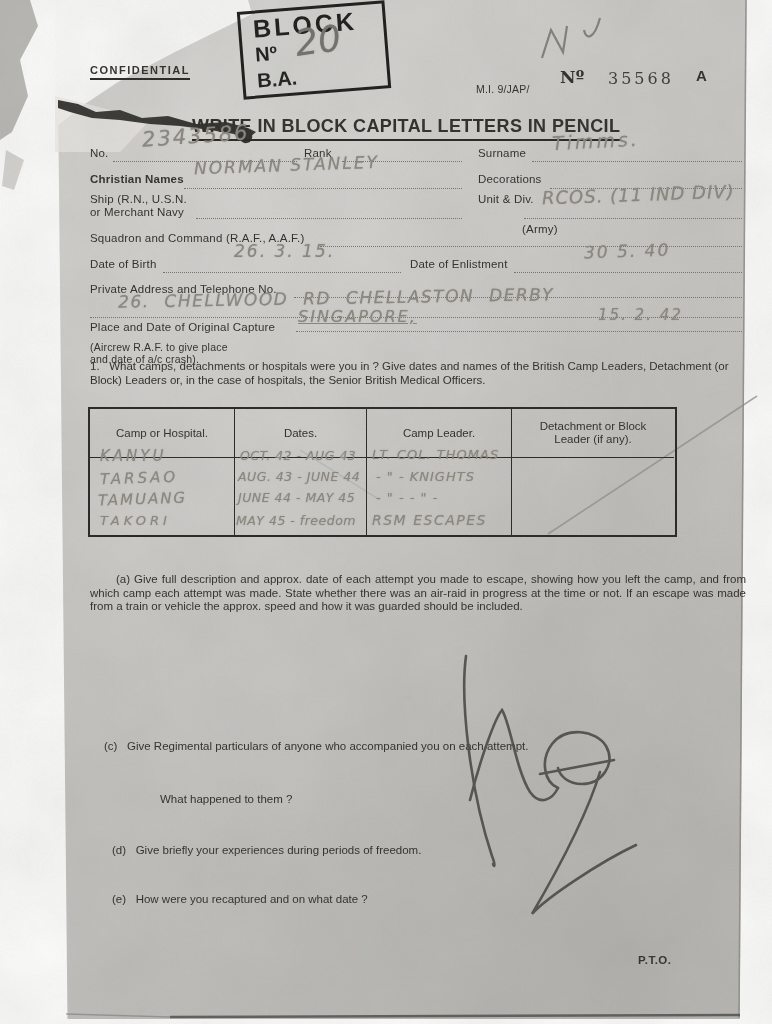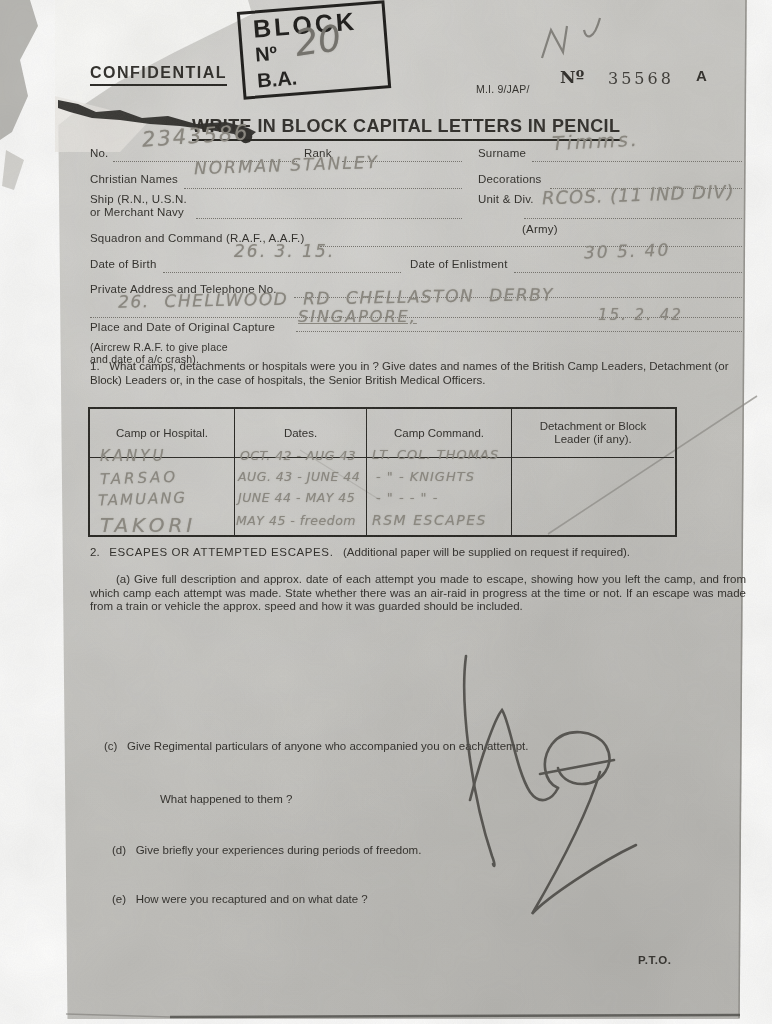--- a/index.html
+++ b/index.html
@@ -48,21 +48,21 @@
     <path d="M246,128 q10,6 4,14 q-8,4 -12,-6" fill="#2c2b28"></path>
 
     <line x1="548" y1="534" x2="757" y2="396" stroke="#8f8d88" stroke-width="1.6" opacity=".75"></line>
     <line x1="300" y1="450" x2="380" y2="500" stroke="#9b9994" stroke-width="1.2" opacity=".4"></line>
 
     <line x1="746" y1="0" x2="739" y2="1018" stroke="#8a8883" stroke-width="1.6" opacity=".8"></line>
     <line x1="170" y1="1017" x2="740" y2="1015" stroke="#4e4d49" stroke-width="2.4" opacity=".85"></line>
     <line x1="66" y1="1014" x2="170" y2="1017" stroke="#7b7975" stroke-width="1.5" opacity=".6"></line>
   </svg>
 
-  <div class="lbl bold" style="left:90px;top:64px;font-size:16px;letter-spacing:1.5px;border-bottom:2px solid #24231f;padding-bottom:2px;">CONFIDENTIAL</div>
+  <div class="lbl bold" style="left:90px;top:64px;font-size:11px;letter-spacing:1.5px;border-bottom:2px solid #24231f;padding-bottom:2px;">CONFIDENTIAL</div>
   <div class="lbl small" style="left:476px;top:75px;">M.I. 9/JAP/</div>
   <div class="lbl bold" style="left:560px;top:67px;font-size:17px;font-family:'DejaVu Serif',serif;">Nº</div>
   <div class="lbl" style="left:608px;top:69px;font-size:16px;font-family:'DejaVu Serif',serif;letter-spacing:3px;color:#3a3834;">35568</div>
   <div class="lbl bold" style="left:696px;top:67px;font-size:15px;">A</div>
 
   <div class="stamp">
     <div class="big">BLOCK</div>
     <div class="mid">Nº</div>
     <div class="mid">B.A.</div>
   </div>
@@ -70,21 +70,21 @@
 
   <div class="lbl bold" style="left:192px;top:116px;font-size:18px;letter-spacing:.4px;border-bottom:2px solid #24231f;padding-bottom:2px;">WRITE IN BLOCK CAPITAL LETTERS IN PENCIL</div>
 
   <div class="lbl" style="left:90px;top:147px;">No.</div>
   <div class="dot" style="left:113px;top:160px;width:184px;"></div>
   <div class="lbl" style="left:304px;top:147px;">Rank</div>
   <div class="dot" style="left:342px;top:160px;width:120px;"></div>
   <div class="lbl" style="left:478px;top:147px;">Surname</div>
   <div class="dot" style="left:532px;top:160px;width:210px;"></div>
 
-  <div class="lbl" style="left:90px;top:173px;">Christian Names</div>
+  <div class="lbl" style="left:90px;top:173px;font-weight:bold;">Christian Names</div>
   <div class="dot" style="left:184px;top:187px;width:278px;"></div>
   <div class="lbl" style="left:478px;top:173px;">Decorations</div>
   <div class="dot" style="left:550px;top:187px;width:192px;"></div>
 
   <div class="lbl" style="left:90px;top:193px;">Ship (R.N., U.S.N.</div>
   <div class="lbl" style="left:90px;top:206px;">or Merchant Navy</div>
   <div class="dot" style="left:196px;top:217px;width:266px;"></div>
   <div class="lbl" style="left:478px;top:193px;">Unit &amp; Div.</div>
   <div class="lbl" style="left:478px;top:223px;margin-left:44px;">(Army)</div>
   <div class="dot" style="left:524px;top:217px;width:218px;"></div>
@@ -121,48 +121,45 @@
   </div>
 
   <div class="tbl">
     <div class="col" style="width:145px;">
       <div class="hdr">Camp or Hospital.</div>
     </div>
     <div class="col" style="width:132px;">
       <div class="hdr">Dates.</div>
     </div>
     <div class="col" style="width:145px;">
-      <div class="hdr">Camp Command.</div>
+      <div class="hdr">Camp Leader.</div>
     </div>
     <div class="col" style="width:162px;">
       <div class="hdr">
         <div><span>Detachment or Block</span><br>
              <span>Leader (if any).</span></div>
       </div>
     </div>
   </div>
 
   <div class="hand" style="left:100px;top:447px;font-size:15px;letter-spacing:3px;">KANYU</div>
   <div class="hand" style="left:100px;top:469px;font-size:15px;letter-spacing:3px;transform:rotate(-2deg);">TARSAO</div>
   <div class="hand" style="left:98px;top:490px;font-size:15px;letter-spacing:2px;transform:rotate(-2deg);">TAMUANG</div>
-  <div class="hand" style="left:100px;top:513px;font-size:20px;letter-spacing:4px;">TAKORI</div>
+  <div class="hand" style="left:100px;top:513px;font-size:13px;letter-spacing:4px;">TAKORI</div>
 
   <div class="hand" style="left:240px;top:448px;font-size:12.5px;letter-spacing:.5px;">OCT. 42 - AUG 43</div>
   <div class="hand" style="left:238px;top:469px;font-size:12.5px;letter-spacing:.5px;">AUG. 43 - JUNE 44</div>
   <div class="hand" style="left:238px;top:490px;font-size:12.5px;letter-spacing:.5px;">JUNE 44 - MAY 45</div>
   <div class="hand" style="left:236px;top:513px;font-size:12.5px;letter-spacing:.5px;">MAY 45  - freedom</div>
 
   <div class="hand" style="left:372px;top:447px;font-size:13px;letter-spacing:1px;">LT. COL. THOMAS</div>
   <div class="hand" style="left:376px;top:469px;font-size:13px;letter-spacing:1px;">- " -  KNIGHTS</div>
   <div class="hand" style="left:376px;top:490px;font-size:13px;letter-spacing:1px;">- " -    - " -</div>
   <div class="hand" style="left:372px;top:512px;font-size:14px;letter-spacing:1.5px;">RSM  ESCAPES</div>
 
-  <div class="para" style="left:90px;top:546px;width:654px;">
-    <span>2.</span>&nbsp;&nbsp;&nbsp;<span style="letter-spacing:.6px;">ESCAPES OR ATTEMPTED ESCAPES.</span>&nbsp;&nbsp;&nbsp;<span>(Additional paper will be supplied on request if required).</span>
-  </div>
   <div class="para" style="left:90px;top:573px;width:656px;text-indent:26px;text-align:justify;">(a)  Give full description and approx. date of each attempt you made to escape, showing how you left the camp,  and from which camp each attempt was made.   State whether there was an air-raid in progress at the time or not.   If an escape was made from a train or vehicle the approx. speed and how it was guarded should be included.</div>
 
   <div class="para" style="left:104px;top:740px;width:600px;">
     <span>(c)</span>&nbsp;&nbsp;&nbsp;<span>Give Regimental particulars of anyone who accompanied you on each attempt.</span>
   </div>
   <div class="para" style="left:160px;top:793px;">What happened to them ?</div>
   <div class="para" style="left:112px;top:844px;width:600px;">
     <span>(d)</span>&nbsp;&nbsp;&nbsp;<span>Give briefly your experiences during periods of freedom.</span>
   </div>
   <div class="para" style="left:112px;top:893px;width:600px;">

